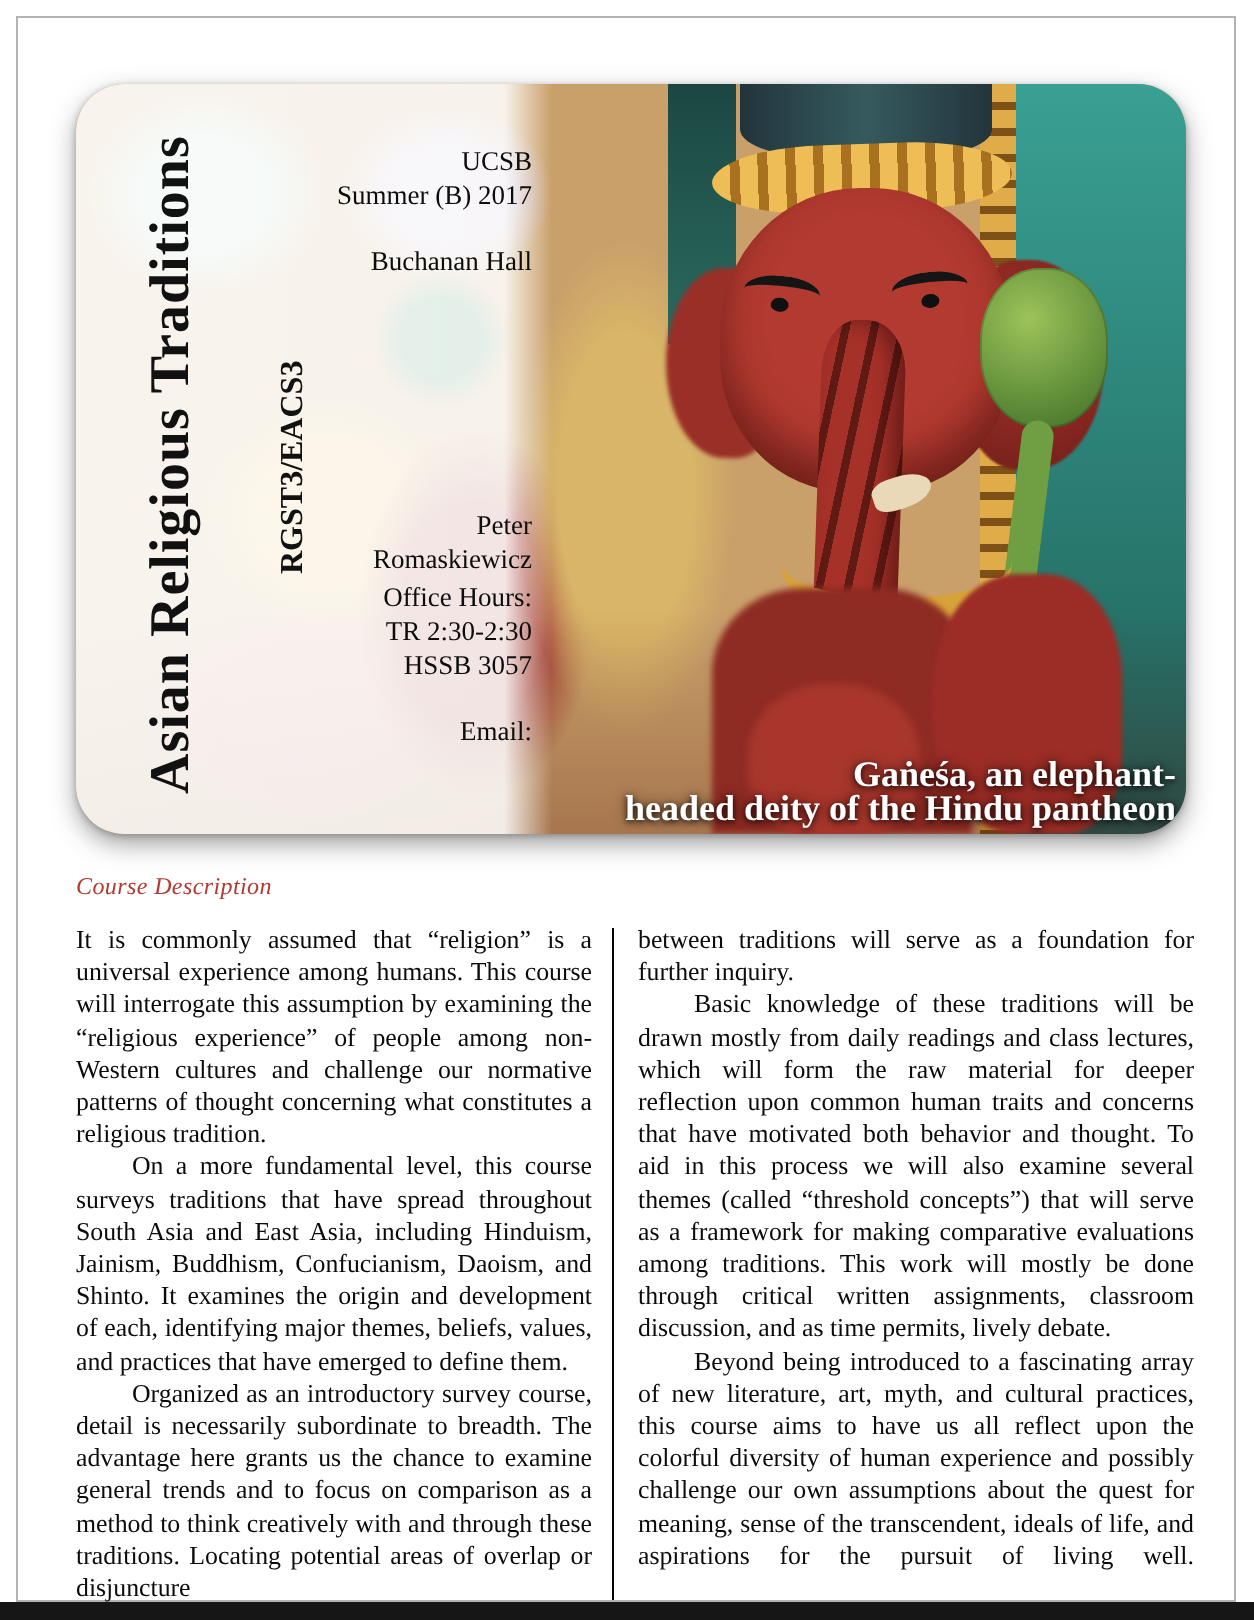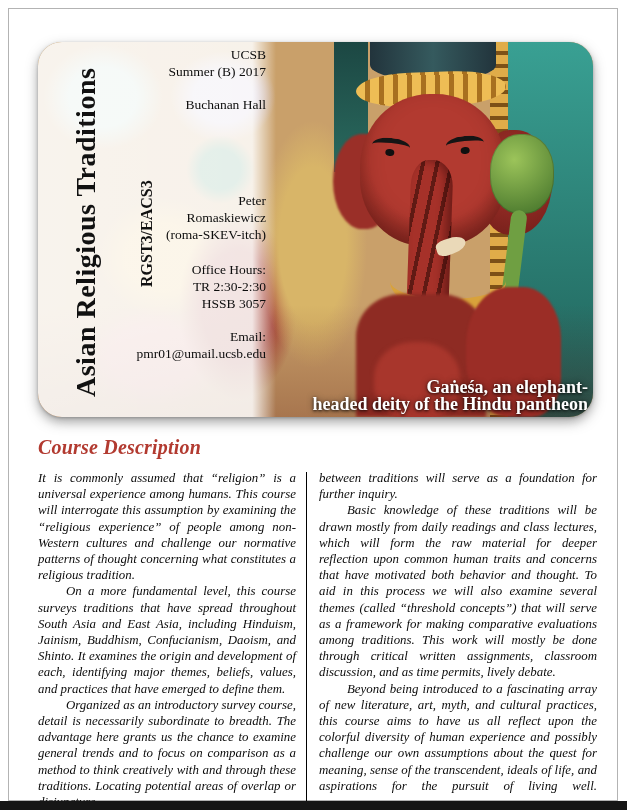--- a/index.html
+++ b/index.html
@@ -71,36 +71,36 @@
   .hand-bottom { position:absolute; left:336px; top:300px; width:86px; height:79px; background:#a8362c;
                  border-radius:45%; filter:blur(2px); }
   .wash { position:absolute; left:0; top:0; bottom:0; width:238px;
           background:linear-gradient(to right, rgba(255,255,255,.88) 0%, rgba(255,255,255,.86) 90%, rgba(255,255,255,0) 100%); }
 
   .v-title { position:absolute; left:32px; top:355px; transform:rotate(-90deg); transform-origin:0 0;
              white-space:nowrap; font-weight:bold; font-size:28px; color:#111; letter-spacing:.5px; }
   .v-code { position:absolute; left:100px; top:245px; transform:rotate(-90deg); transform-origin:0 0;
             white-space:nowrap; font-weight:bold; font-size:16px; color:#111; }
 
-  .info { position:absolute; left:0; top:4px; width:228px; text-align:right;
+  .info { position:absolute; left:0; top:30px; width:228px; text-align:right;
           font-size:13.5px; line-height:17px; color:#0d0d0d; }
   .info .g1 { margin-bottom:16px; }
-  .info .g2 { margin-bottom:79px; }
-  .info .g3 { margin-bottom:18px; }
+  .info .g2 { margin-bottom:115px; }
+  .info .g3 { margin-bottom:2px; }
   .info .g4 { margin-bottom:16px; }
 
   .caption { position:absolute; right:5px; bottom:4px; text-align:right; color:#ffffff;
              font-weight:bold; font-size:18px; line-height:17px;
              text-shadow:0 1px 3px rgba(0,0,0,.85), 0 0 7px rgba(0,0,0,.45); }
 
   
   .content { position:absolute; left:38px; top:436px; width:559px; }
-  .heading { font-weight:bold; font-style:italic; font-size:20px; color:#b23a30; letter-spacing:.2px; }
+  .heading { font-weight:normal; font-style:italic; font-size:12px; color:#b23a30; letter-spacing:.2px; }
   .columns { display:flex; margin-top:11px; }
-  .col { font-size:12.9px; line-height:16.2px; text-align:justify; color:#0b0b0b;font-style:italic; }
+  .col { font-size:12.9px; line-height:16.2px; text-align:justify; color:#0b0b0b; }
   .col.left { width:258px; }
   .col.right { flex:1; }
   .divider { width:1px; background:#000; margin:2px 12px 2px 10px; }
   .col p.ind { text-indent:28px; }
   .col p.jlast { text-align-last:justify; }
 </style>
 </head>
 <body>
 
 <div class="page-root">
@@ -134,30 +134,28 @@
       <div class="g1">
         <div>UCSB</div>
         <div>Summer (B) 2017</div>
       </div>
       <div class="g2">
         <div>Buchanan Hall</div>
       </div>
       <div class="g3">
         <div>Peter</div>
         <div>Romaskiewicz</div>
-        <div>(roma-SKEV-itch)</div>
       </div>
       <div class="g4">
         <div>Office Hours:</div>
         <div>TR 2:30-2:30</div>
         <div>HSSB 3057</div>
       </div>
       <div class="g5">
         <div>Email:</div>
-        <div>pmr01@umail.ucsb.edu</div>
       </div>
     </div>
 
     <div class="caption">
       <div>Gaṅeśa, an elephant-</div>
       <div>headed deity of the Hindu pantheon</div>
     </div>
   </div>
 
   <div class="content">

